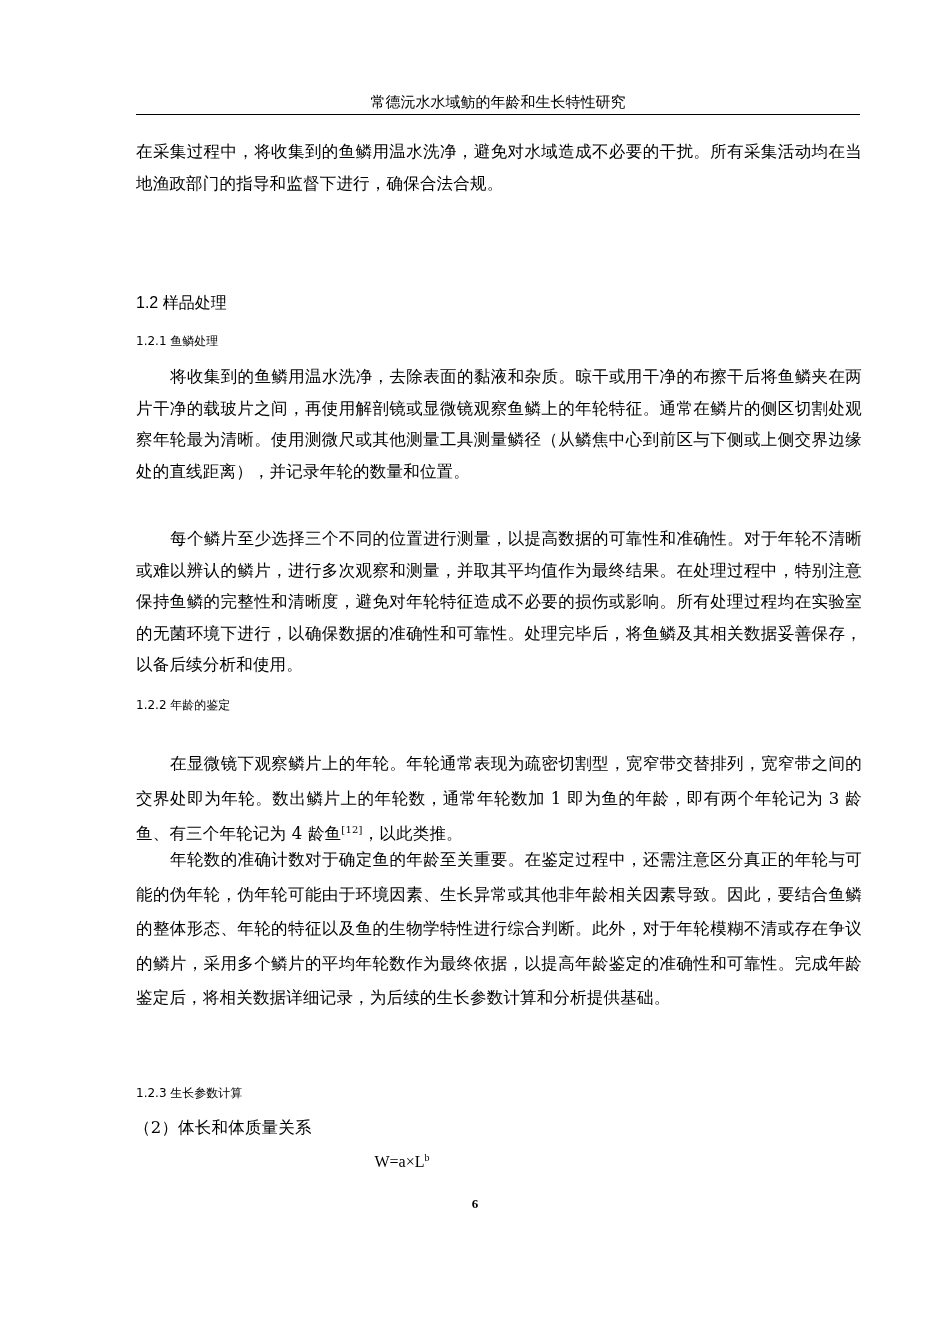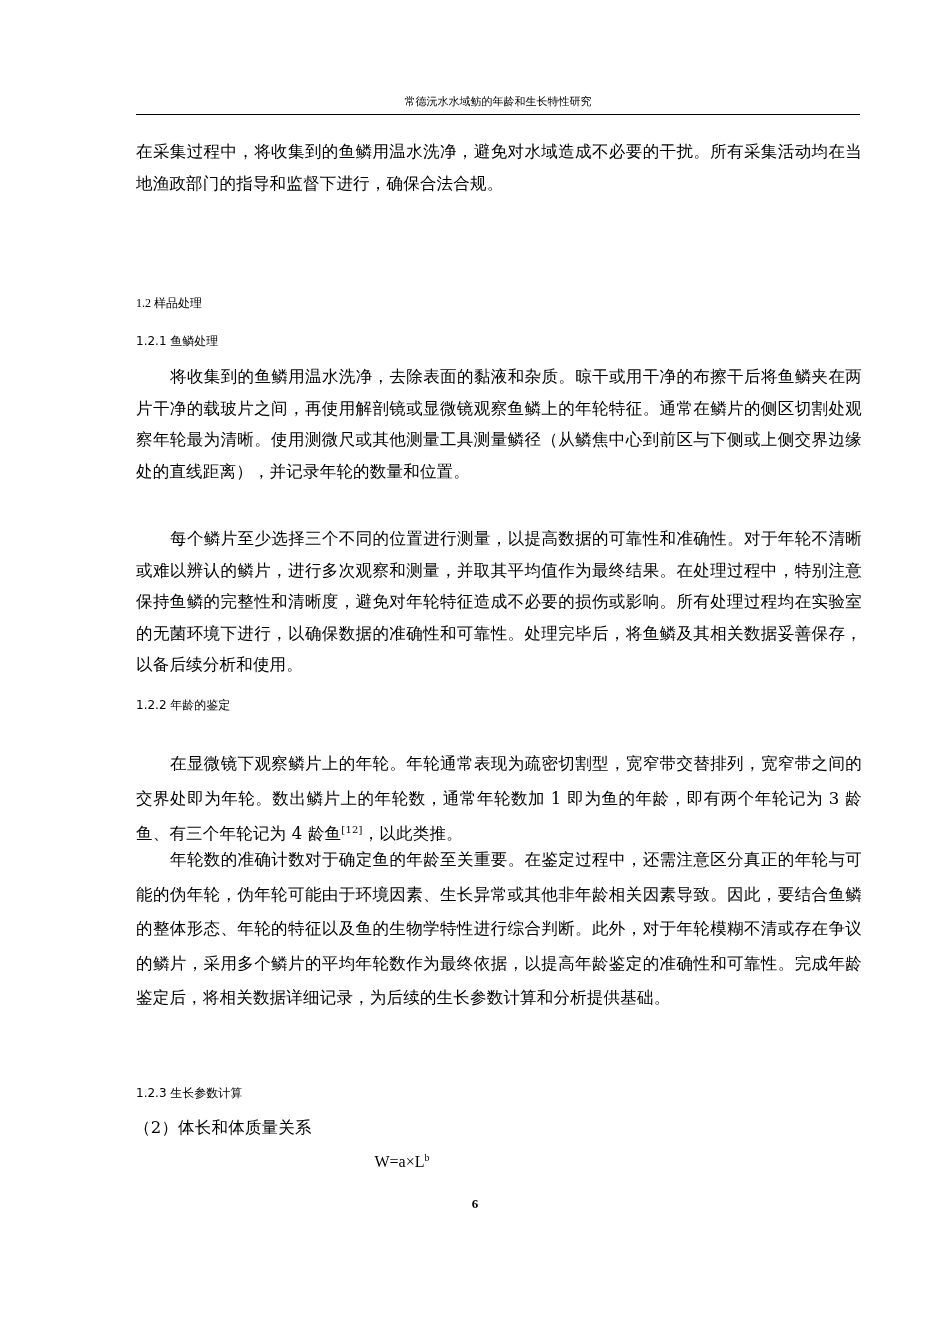--- a/index.html
+++ b/index.html
@@ -1,26 +1,26 @@
 <!DOCTYPE html>
 <html><head>
   <meta charset="utf-8">
   <style>
     html, body { margin: 0; padding: 0; background: #ffffff; }
     body { width: 950px; height: 1344px; position: relative; overflow: hidden;
            font-family: "DejaVu Serif", "Liberation Serif", serif; color: #000; }
     .page { position: absolute; left: 0; top: 0; width: 950px; height: 1344px; }
     .header { position: absolute; left: 136px; top: 92px; width: 724px; text-align: center;
-              font-size: 11px; line-height: 20px; }
+              font-size: 15px; line-height: 20px; }
     .header-rule { position: absolute; left: 136px; top: 114px; width: 724px; height: 0;
                    border-top: 1.5px solid #000; }
     .blk { position: absolute; left: 136px; width: 726px; font-size: 16.5px; }
     .para { line-height: 31.5px; text-align: justify; text-align-last: left; letter-spacing: 0.2px; }
     .para.indent { text-indent: 34px; }
-    .h2 { font-family: Liberation Serif, serif; font-size: 12px; line-height: 26px; }
+    .h2 { font-family: Liberation Sans, sans-serif; font-size: 16px; line-height: 26px; }
     .h3 { font-family: "DejaVu Sans", "Liberation Sans", sans-serif; font-size: 12px; line-height: 22px; }
     .formula { position: absolute; left: 0; width: 804px; text-align: center; font-size: 16px;
                font-family: "Liberation Serif", serif; }
     .formula sup { font-size: 10px; }
     .pagenum { position: absolute; left: 0; width: 950px; text-align: center; font-size: 13px;
                font-weight: bold; font-family: "Liberation Serif", serif; }
     sup.ref { font-size: 10px; vertical-align: super; line-height: 0; }
   </style>
 </head>
 <body>

